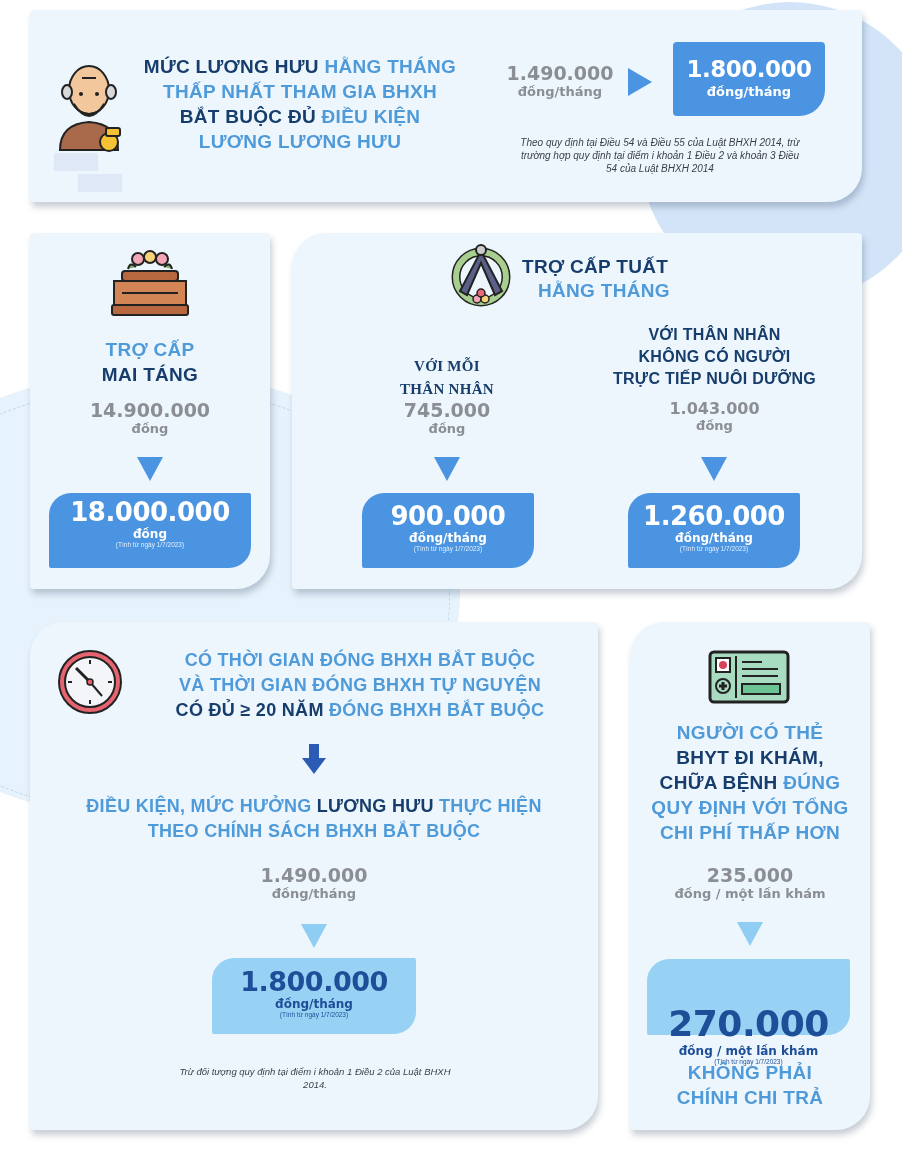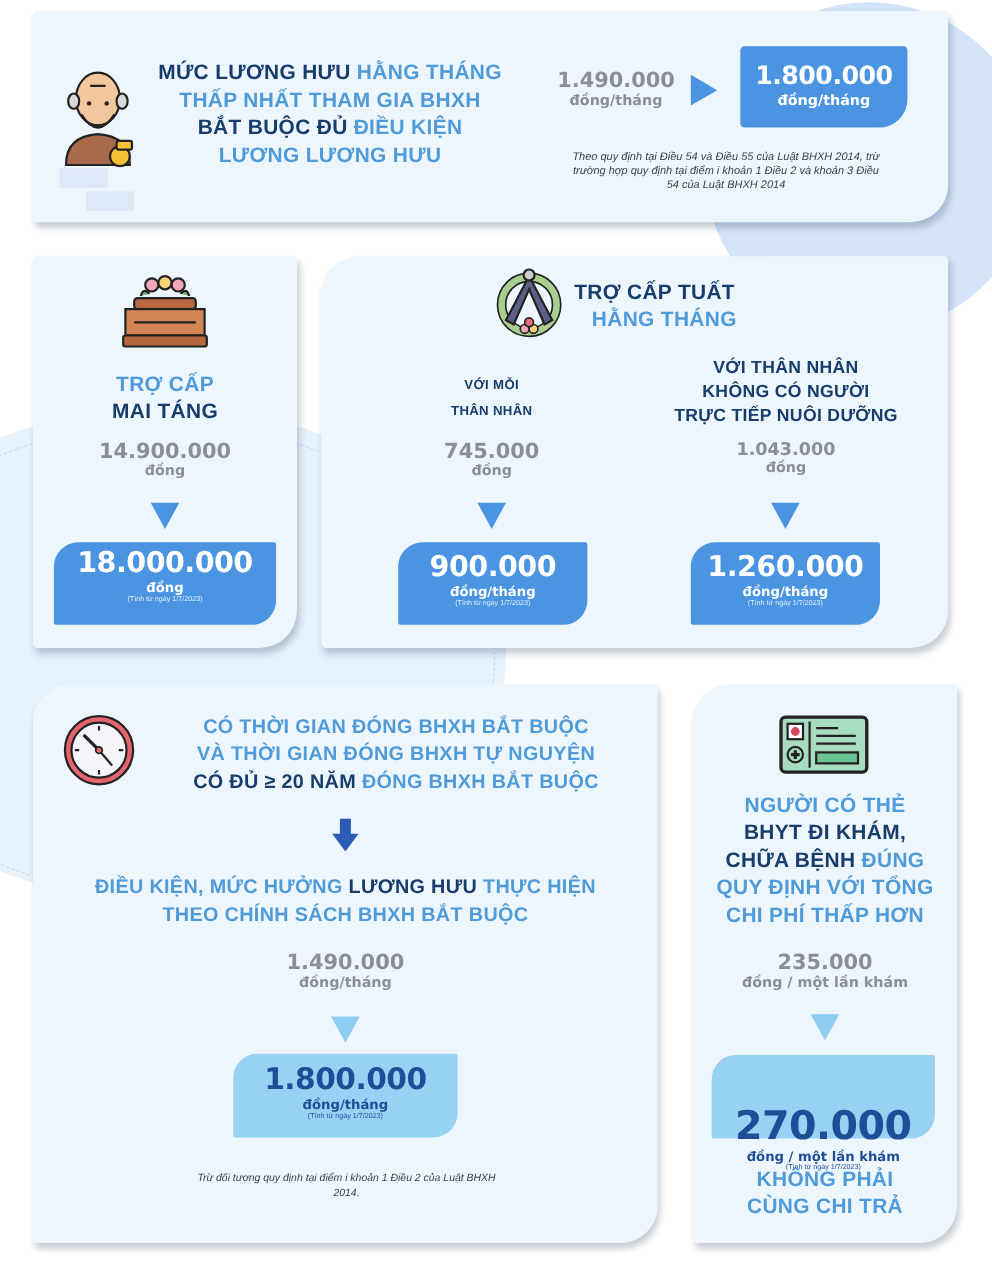--- a/index.html
+++ b/index.html
@@ -121,21 +121,21 @@
     <circle cx="27" cy="58" r="4" fill="#f3a6b6" stroke="#222" stroke-width="1.5"></circle>
     <circle cx="35" cy="58" r="4" fill="#f6d27a" stroke="#222" stroke-width="1.5"></circle>
     <circle cx="31" cy="52" r="4" fill="#e86a7a" stroke="#222" stroke-width="1.5"></circle>
   </svg>
   <div class="title" style="position:absolute; left:230px; top:22px; text-align:left; font-size:19px; line-height:24px;">
     <div class="navy">TRỢ CẤP TUẤT</div>
     <div class="sky" style="padding-left:16px;">HẰNG THÁNG</div>
   </div>
 
   <div style="position:absolute; left:50px; top:0; width:210px; height:356px;">
-    <div class="title navy" style="position:absolute; left:0; top:106px; width:210px; font-size:12px; line-height:23px;">
+    <div class="title navy" style="position:absolute; left:0; top:122px; width:210px; font-size:15px; line-height:23px;font-family:Liberation Serif, serif;">
       <div>VỚI MỖI</div>
       <div>THÂN NHÂN</div>
     </div>
     <div style="position:absolute; left:0; top:166px; width:210px;">
       <div class="old-num" style="font-size:19px;">745.000</div>
       <div class="old-unit">đồng</div>
     </div>
     <div class="tri" style="position:absolute; left:92px; top:224px;"></div>
     <div class="badge" style="position:absolute; left:20px; top:260px; width:172px; height:75px; padding-top:8px;">
       <div class="big" style="font-size:26px;">900.000</div>
@@ -234,15 +234,15 @@
   </div>
   <div class="tri tri-light" style="position:absolute; left:107px; top:300px;"></div>
   <div class="badge-light" style="position:absolute; left:17px; top:337px; width:203px; height:76px; padding-top:8px;">
     <div class="big" style="font-size:36px;margin-top:36px;">270.000</div>
     <div class="unit">đồng / một lần khám</div>
     <div style="font-size:6.5px;">(Tính từ ngày 1/7/2023)</div>
   </div>
 
   <div class="title sky" style="position:absolute; left:0; top:438px; width:240px; font-size:19px; line-height:25px;">
     <div>KHÔNG PHẢI</div>
-    <div>CÙNG CHI TRẢ</div>
+    <div>CHÍNH CHI TRẢ</div>
   </div>
 </div>
 
 </body></html>

